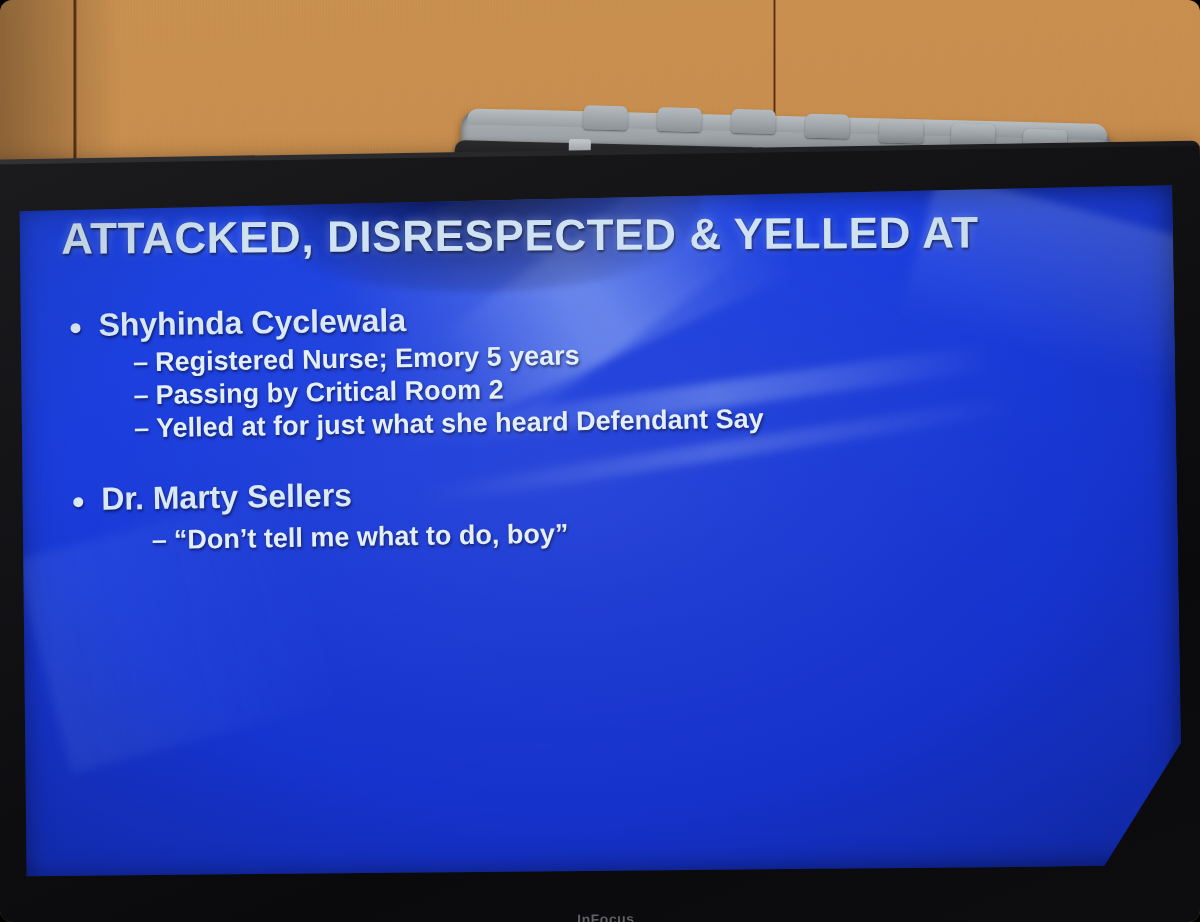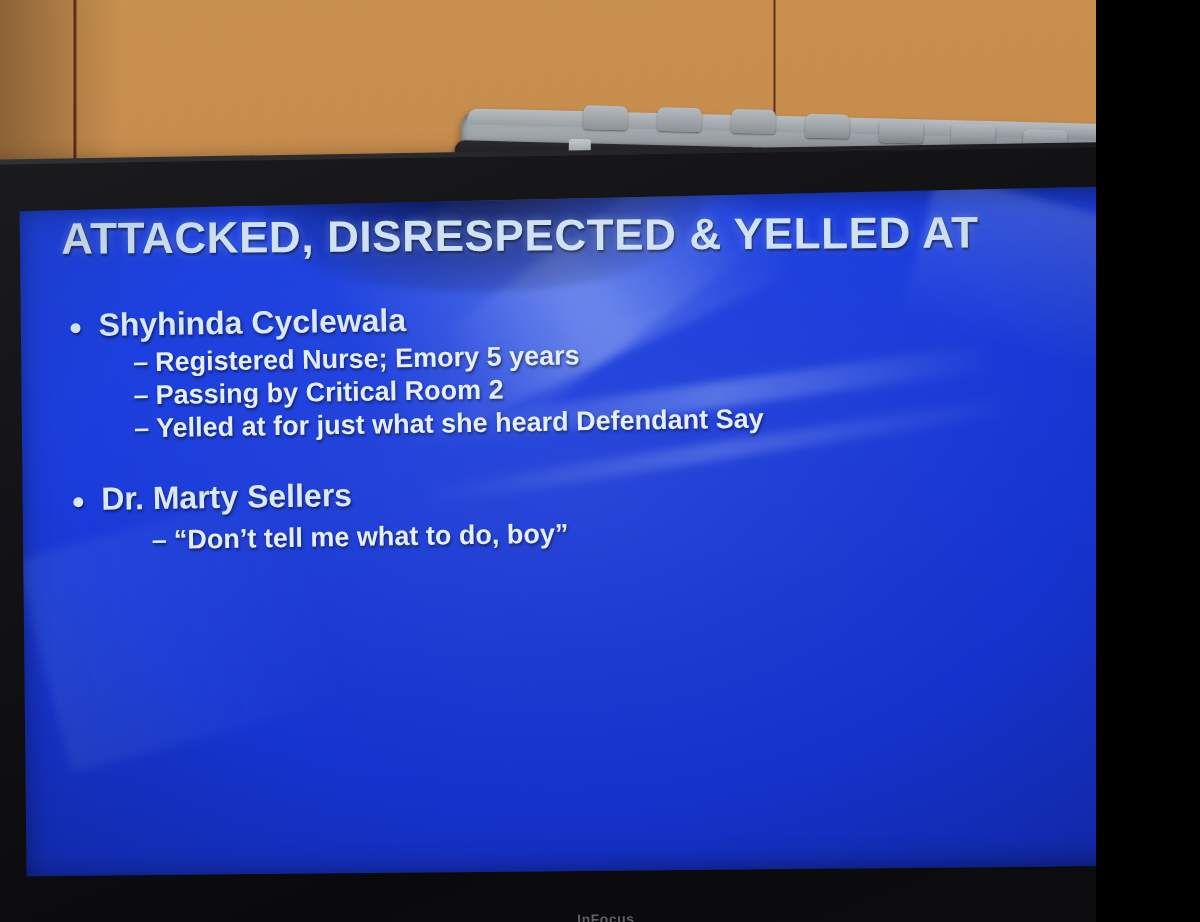--- a/index.html
+++ b/index.html
@@ -1,19 +1,19 @@
 <!DOCTYPE html>
 <html><head>
 <meta charset="utf-8">
 <style>
   html,body{margin:0;padding:0;background:#000;}
   body{width:1200px;height:922px;overflow:hidden;
        font-family:"Liberation Sans","DejaVu Sans",sans-serif;}
 
-  .scene{position:relative;width:1096px;height:922px;overflow:hidden;}
+  .scene{position:relative;width:1200px;height:922px;overflow:hidden;border-radius:12px;}
 
   
   .wall{position:absolute;inset:0;
         background:linear-gradient(175deg,#c9904f 0%,#c78a4b 40%,#bf8346 75%,#b87b41 100%);}
   .wall-grain{position:absolute;inset:0;opacity:.25;
         background:repeating-linear-gradient(90deg,
           rgba(255,255,255,.05) 0px,rgba(255,255,255,.05) 1px,
           rgba(0,0,0,.04) 2px,rgba(0,0,0,.04) 3px);}
   .wall-seam{position:absolute;left:73px;top:0;width:4px;height:190px;
         background:linear-gradient(90deg,rgba(0,0,0,.15),#4a2210 45%,#6b3418 60%,rgba(0,0,0,.12));}

